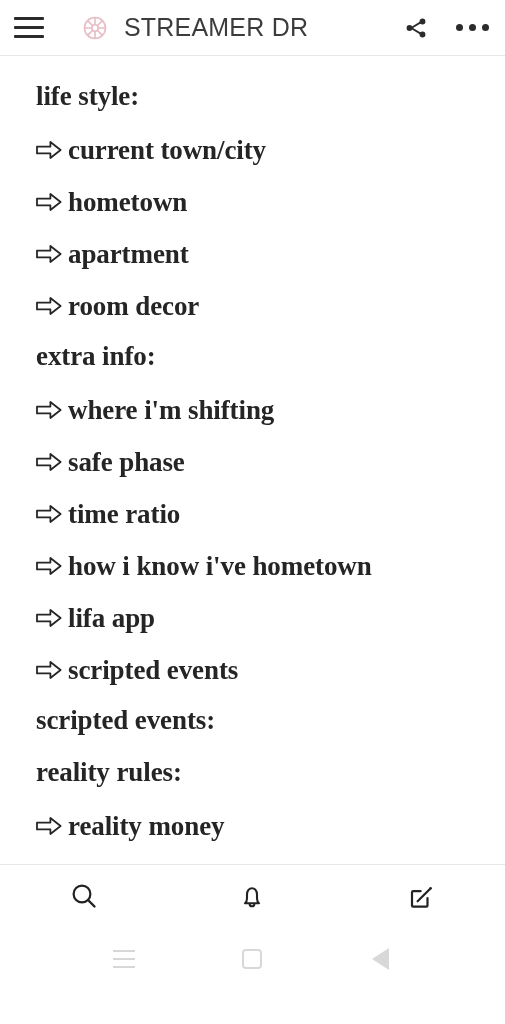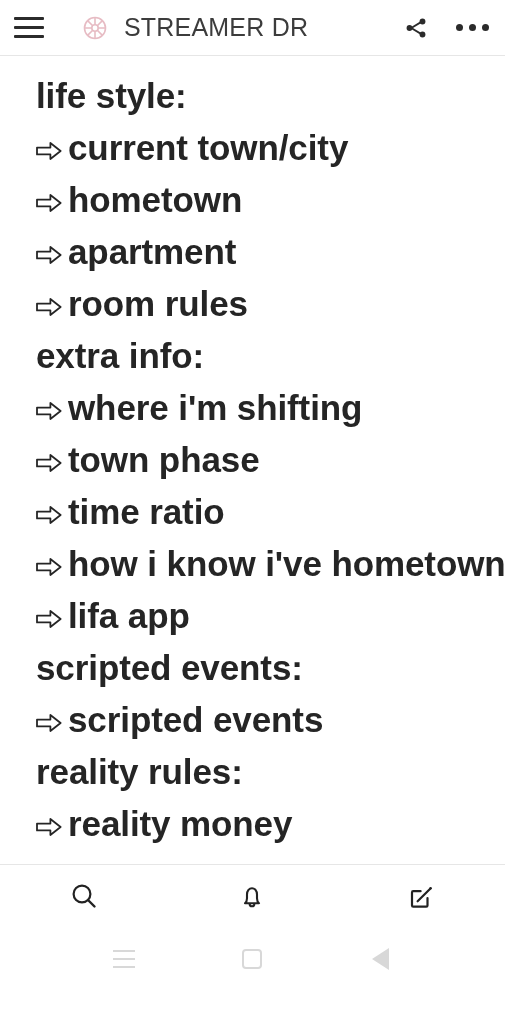--- a/index.html
+++ b/index.html
@@ -86,23 +86,23 @@
     padding:14px 0 0 0;
     background:#ffffff;
   }
   .line {
     display:flex;
     align-items:baseline;
     padding:0 16px 0 36px;
     height:52px;
   }
   .line .txt {
-    font-family:Liberation Sans, sans-serif;
+    font-family:Liberation Serif, serif;
     font-weight:bold;
-    font-size:35px;
+    font-size:27px;
     color:#252525;
     line-height:52px;
     white-space:nowrap;
     letter-spacing:-0.1px;
   }
   .line .arrow {
     flex:0 0 auto;
     width:32px;
     line-height:52px;
     display:inline-block;
@@ -233,40 +233,40 @@
           </svg>
         </span>
         <span class="txt">apartment</span>
       </div>
       <div class="line">
         <span class="arrow">
           <svg width="26" height="18" viewBox="0 0 26 18" aria-hidden="true">
             <path d="M1 5.6 L14.4 5.6 L14.4 1 L24.6 9 L14.4 17 L14.4 12.4 L1 12.4 Z" fill="#ffffff" stroke="#252525" stroke-width="1.8" stroke-linejoin="round"></path>
           </svg>
         </span>
-        <span class="txt">room rules</span>
+        <span class="txt">room decor</span>
       </div>
       <div class="line">
         <span class="txt">extra info:</span>
       </div>
       <div class="line">
         <span class="arrow">
           <svg width="26" height="18" viewBox="0 0 26 18" aria-hidden="true">
             <path d="M1 5.6 L14.4 5.6 L14.4 1 L24.6 9 L14.4 17 L14.4 12.4 L1 12.4 Z" fill="#ffffff" stroke="#252525" stroke-width="1.8" stroke-linejoin="round"></path>
           </svg>
         </span>
         <span class="txt">where i'm shifting</span>
       </div>
       <div class="line">
         <span class="arrow">
           <svg width="26" height="18" viewBox="0 0 26 18" aria-hidden="true">
             <path d="M1 5.6 L14.4 5.6 L14.4 1 L24.6 9 L14.4 17 L14.4 12.4 L1 12.4 Z" fill="#ffffff" stroke="#252525" stroke-width="1.8" stroke-linejoin="round"></path>
           </svg>
         </span>
-        <span class="txt">town phase</span>
+        <span class="txt">safe phase</span>
       </div>
       <div class="line">
         <span class="arrow">
           <svg width="26" height="18" viewBox="0 0 26 18" aria-hidden="true">
             <path d="M1 5.6 L14.4 5.6 L14.4 1 L24.6 9 L14.4 17 L14.4 12.4 L1 12.4 Z" fill="#ffffff" stroke="#252525" stroke-width="1.8" stroke-linejoin="round"></path>
           </svg>
         </span>
         <span class="txt">time ratio</span>
       </div>
       <div class="line">
@@ -279,29 +279,29 @@
       </div>
       <div class="line">
         <span class="arrow">
           <svg width="26" height="18" viewBox="0 0 26 18" aria-hidden="true">
             <path d="M1 5.6 L14.4 5.6 L14.4 1 L24.6 9 L14.4 17 L14.4 12.4 L1 12.4 Z" fill="#ffffff" stroke="#252525" stroke-width="1.8" stroke-linejoin="round"></path>
           </svg>
         </span>
         <span class="txt">lifa app</span>
       </div>
       <div class="line">
+        <span class="arrow">
+          <svg width="26" height="18" viewBox="0 0 26 18" aria-hidden="true">
+            <path d="M1 5.6 L14.4 5.6 L14.4 1 L24.6 9 L14.4 17 L14.4 12.4 L1 12.4 Z" fill="#ffffff" stroke="#252525" stroke-width="1.8" stroke-linejoin="round"></path>
+          </svg>
+        </span>
+        <span class="txt">scripted events</span>
+      </div>
+      <div class="line">
         <span class="txt">scripted events:</span>
-      </div>
-      <div class="line">
-        <span class="arrow">
-          <svg width="26" height="18" viewBox="0 0 26 18" aria-hidden="true">
-            <path d="M1 5.6 L14.4 5.6 L14.4 1 L24.6 9 L14.4 17 L14.4 12.4 L1 12.4 Z" fill="#ffffff" stroke="#252525" stroke-width="1.8" stroke-linejoin="round"></path>
-          </svg>
-        </span>
-        <span class="txt">scripted events</span>
       </div>
       <div class="line">
         <span class="txt">reality rules:</span>
       </div>
       <div class="line">
         <span class="arrow">
           <svg width="26" height="18" viewBox="0 0 26 18" aria-hidden="true">
             <path d="M1 5.6 L14.4 5.6 L14.4 1 L24.6 9 L14.4 17 L14.4 12.4 L1 12.4 Z" fill="#ffffff" stroke="#252525" stroke-width="1.8" stroke-linejoin="round"></path>
           </svg>
         </span>

